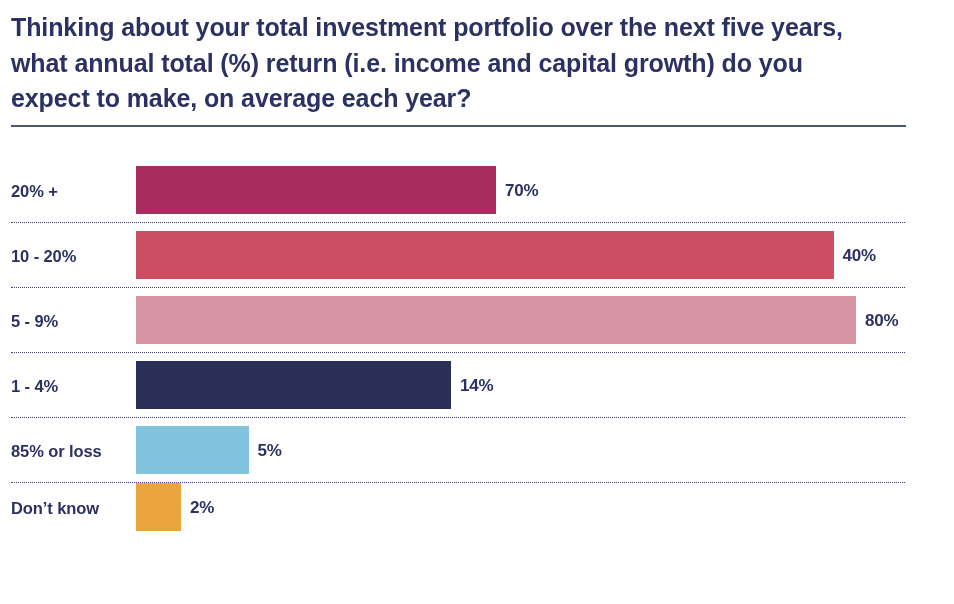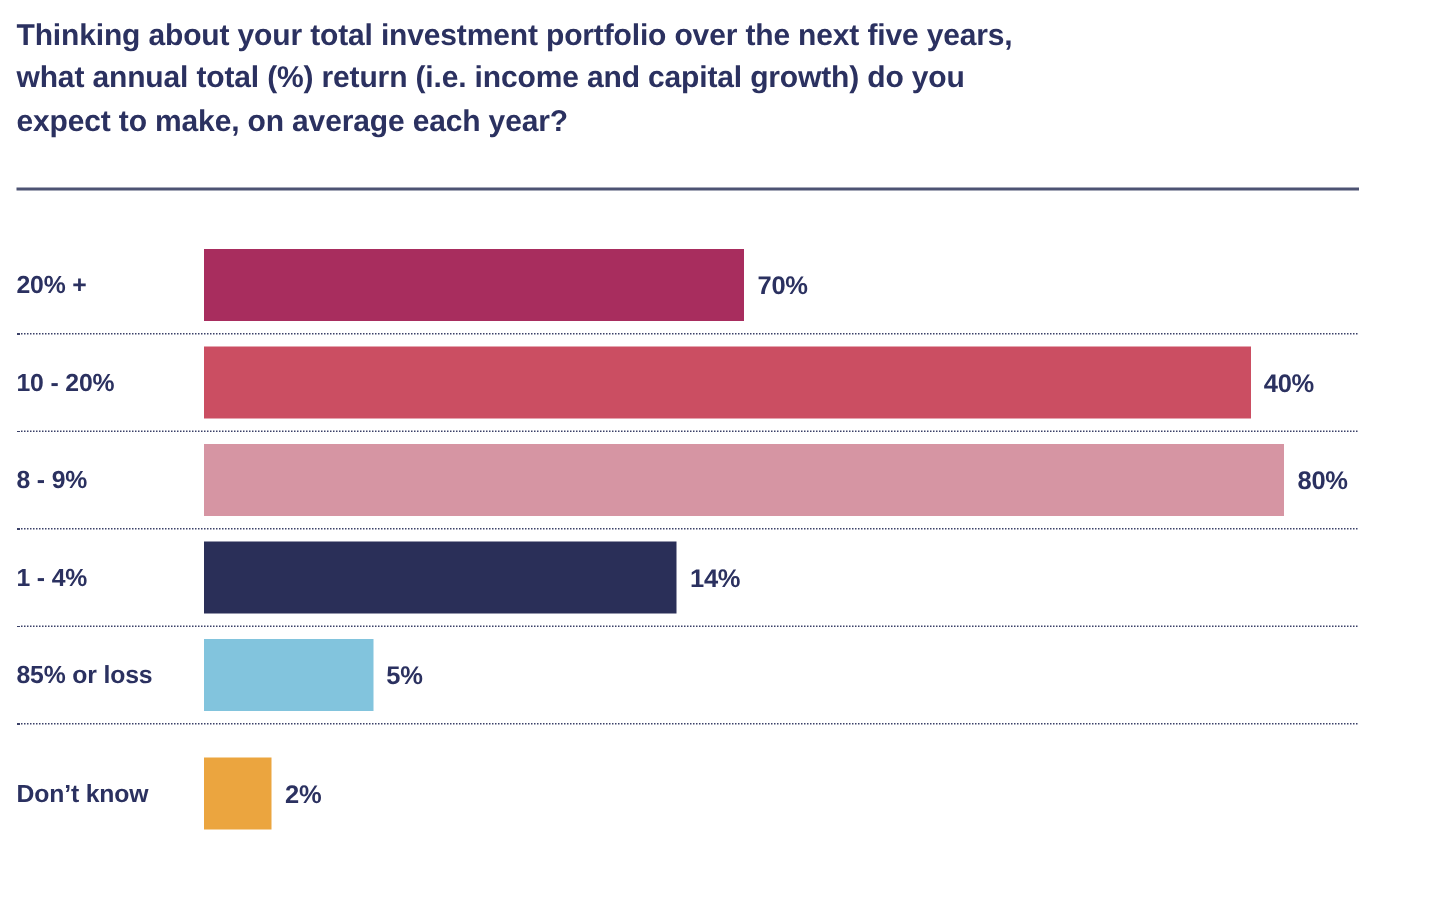--- a/index.html
+++ b/index.html
@@ -22,21 +22,21 @@
     height: 604px;
     box-sizing: border-box;
   }
 
   
   .chart-title {
     position: absolute;
     left: 11px;
     top: 10px;
     width: 900px;
-    font-size: 20px;
+    font-size: 25px;
     font-weight: bold;
     line-height: 1.42;
     letter-spacing: -0.1px;
     color: #2b3160;
     white-space: pre-line;
   }
 
   
   .title-rule {
     position: absolute;
@@ -120,37 +120,37 @@
         <div class="bar-value" style="left: 505px;">70%</div>
       </div>
       <div class="gridline" style="top: 222px;"></div>
       <div class="row" style="top: 223px;">
         <div class="row-label">10 - 20%</div>
         <div class="bar" style="width: 697.5px; background: rgb(203, 78, 98);"></div>
         <div class="bar-value" style="left: 842.5px;">40%</div>
       </div>
       <div class="gridline" style="top: 287px;"></div>
       <div class="row" style="top: 288px;">
-        <div class="row-label">8 - 9%</div>
+        <div class="row-label">5 - 9%</div>
         <div class="bar" style="width: 720px; background: rgb(214, 149, 163);"></div>
         <div class="bar-value" style="left: 865px;">80%</div>
       </div>
       <div class="gridline" style="top: 352px;"></div>
       <div class="row" style="top: 353px;">
         <div class="row-label">1 - 4%</div>
         <div class="bar" style="width: 315px; background: rgb(42, 47, 88);"></div>
         <div class="bar-value" style="left: 460px;">14%</div>
       </div>
       <div class="gridline" style="top: 417px;"></div>
       <div class="row" style="top: 418px;">
         <div class="row-label">85% or loss</div>
         <div class="bar" style="width: 112.5px; background: rgb(130, 196, 221);"></div>
         <div class="bar-value" style="left: 257.5px;">5%</div>
       </div>
       <div class="gridline" style="top: 482px;"></div>
-      <div class="row" style="top: 497px; text-align: center;">
+      <div class="row" style="top: 475px; text-align: center;">
         <div class="row-label">Don’t know</div>
         <div class="bar" style="width: 45px; background: rgb(235, 165, 63);"></div>
         <div class="bar-value" style="left: 190px;">2%</div>
       </div>
     </div>
 
 </div>
 
 </body></html>

